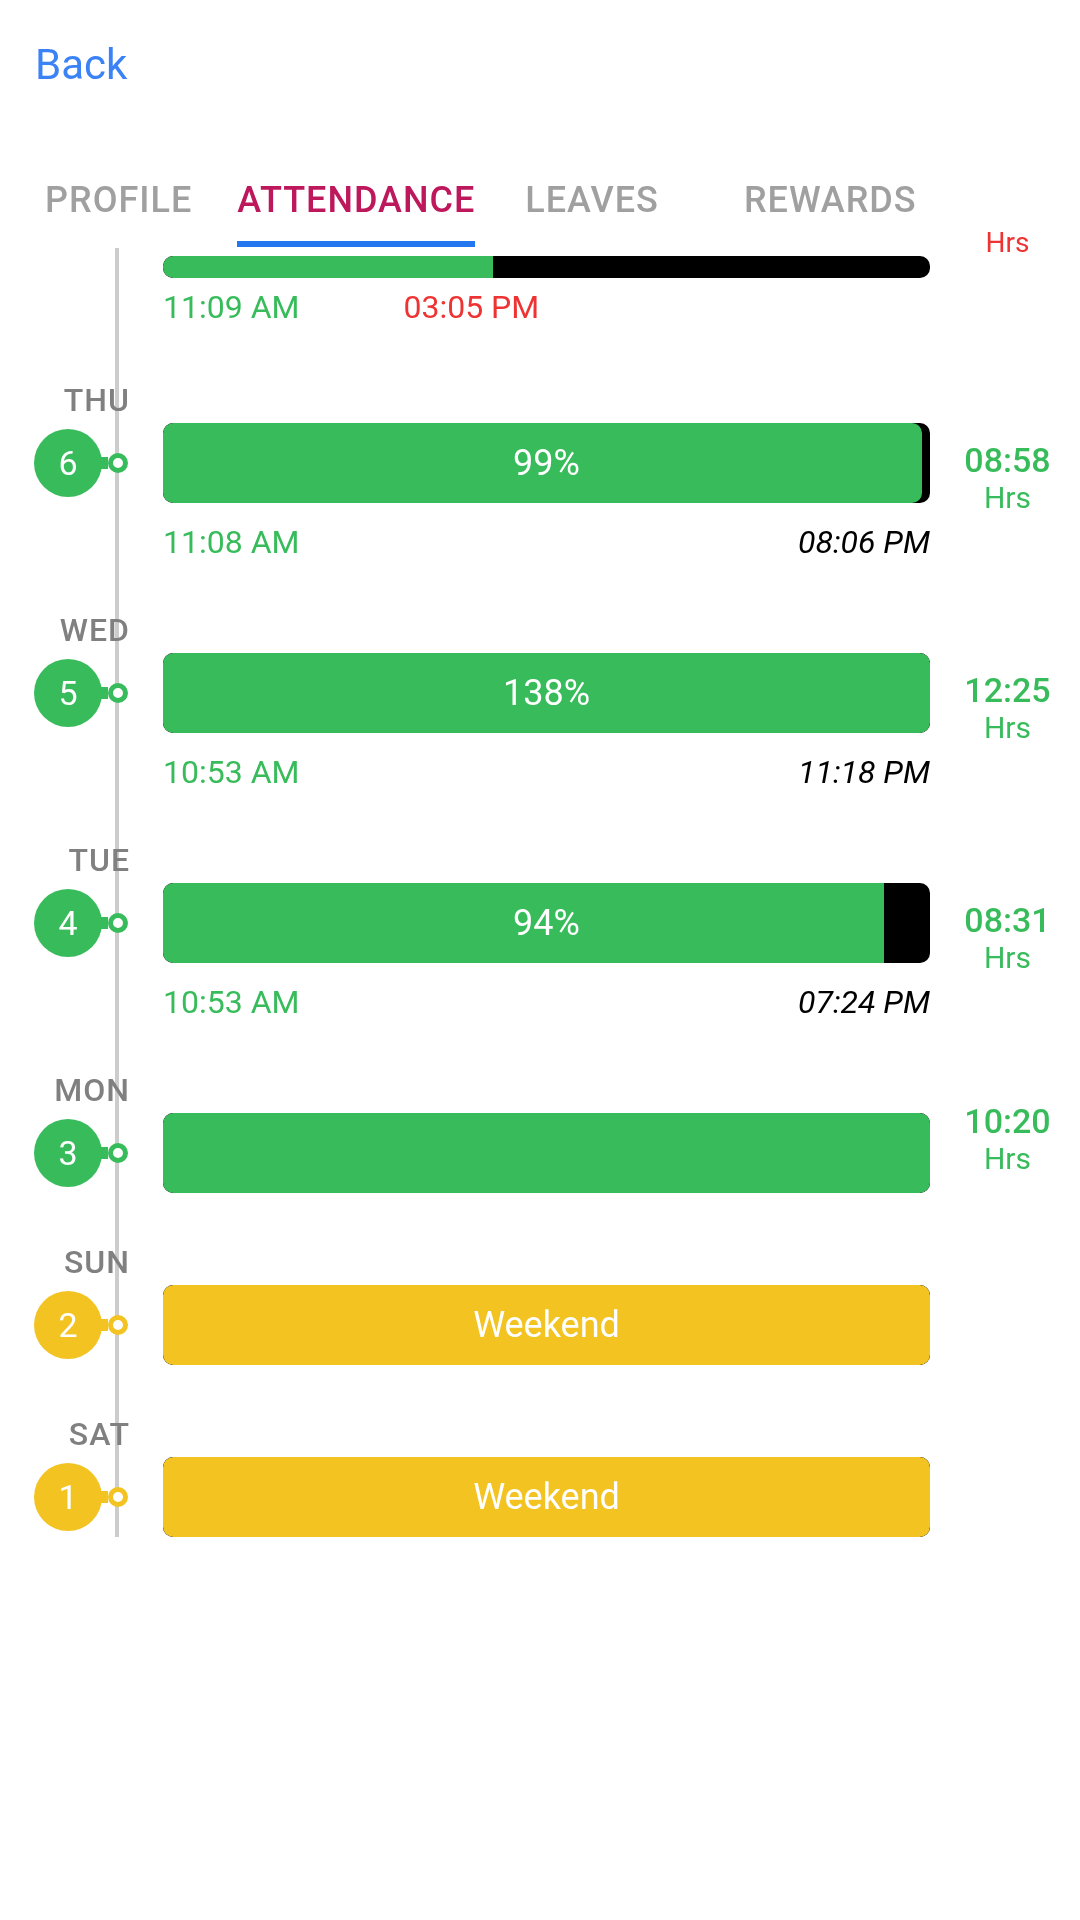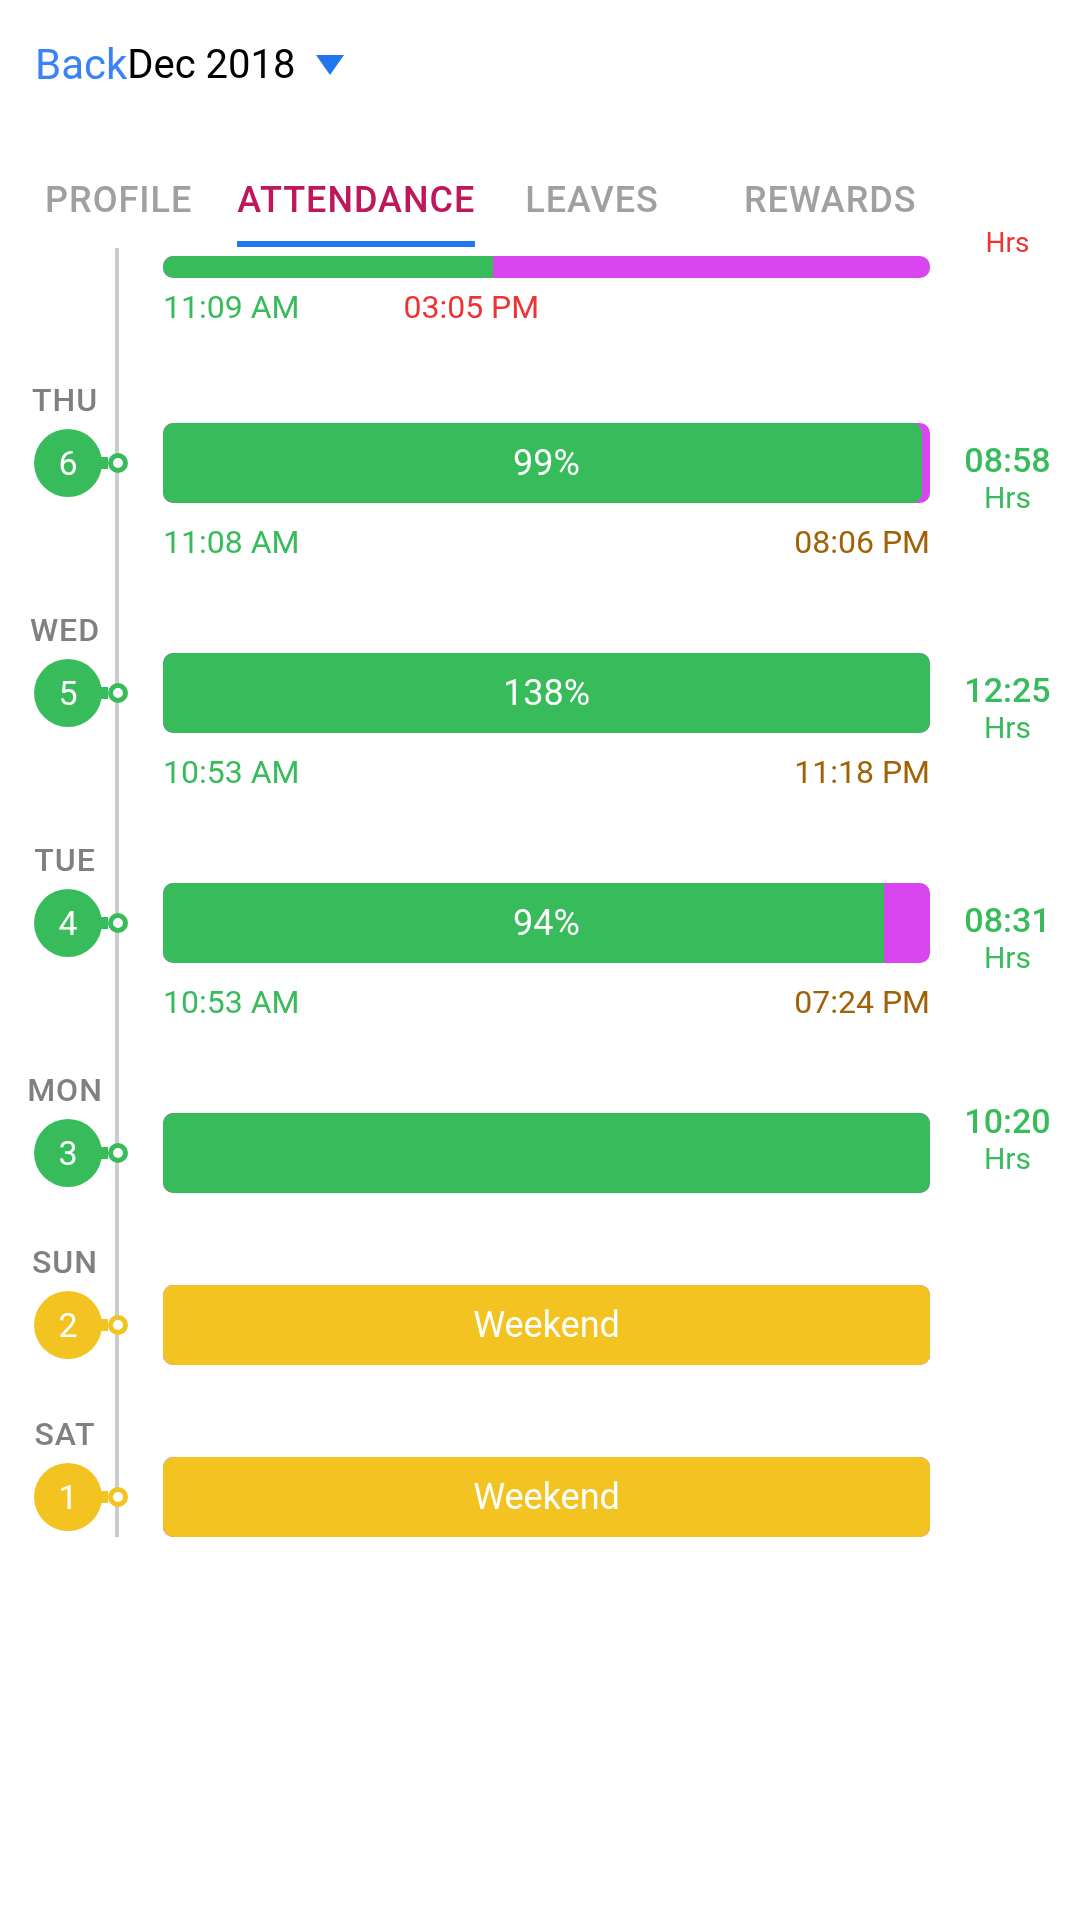--- a/index.html
+++ b/index.html
@@ -93,21 +93,21 @@
     }
     .day-indicator {
       position: absolute;
       left: 0;
       width: 130px;
     }
     .day-label {
       color: #808080;
       font-size: 32px;
       font-weight: 500;
-      text-align: center;
+      text-align: right;
       margin-bottom: 10px;
       letter-spacing: 1px;
     }
     .day-badge-wrap {
       position: relative;
       width: 130px;
       height: 68px;
     }
     .day-badge {
       position: absolute;
@@ -156,21 +156,21 @@
       display: flex;
       align-items: center;
       gap: 25px;
     }
     .bar-section {
       flex: 1;
     }
     .bar-track {
       width: 100%;
       height: 80px;
-      background: #d946ef;
+      background: #000000;
       border-radius: 10px;
       position: relative;
       overflow: hidden;
     }
     .bar-fill {
       height: 100%;
       display: flex;
       align-items: center;
       justify-content: center;
       color: #fff;
@@ -196,21 +196,21 @@
       z-index: 2;
     }
     .time-row {
       display: flex;
       justify-content: space-between;
       margin-top: 20px;
       font-size: 32px;
       text-align: right;
     }
     .time-in.green { color: #38bc5b; }
-    .time-out.green { color: #a16207; }
+    .time-out.green { color: #000000; font-style: italic; }
     .time-out.red { color: #ee3333; }
     
     .hours-section {
       width: 105px;
       text-align: center;
       margin-top: -30px;
     }
     .hours-value {
       font-size: 34px;
       font-weight: 500;
@@ -237,24 +237,20 @@
       font-size: 28px;
       width: 105px;
       text-align: center;
     }
   </style>
 </head>
 <body>
 
 <div class="header">
   <div class="back-btn">Back</div>
-  <div class="month-selector">
-    <span class="month-label">Dec 2018</span>
-    <span class="dropdown-icon"></span>
-  </div>
 </div>
 
 <div class="tabs">
   <div class="tab">PROFILE</div>
   <div class="tab active">ATTENDANCE</div>
   <div class="tab">LEAVES</div>
   <div class="tab">REWARDS</div>
 </div>
 
 <div class="content">

